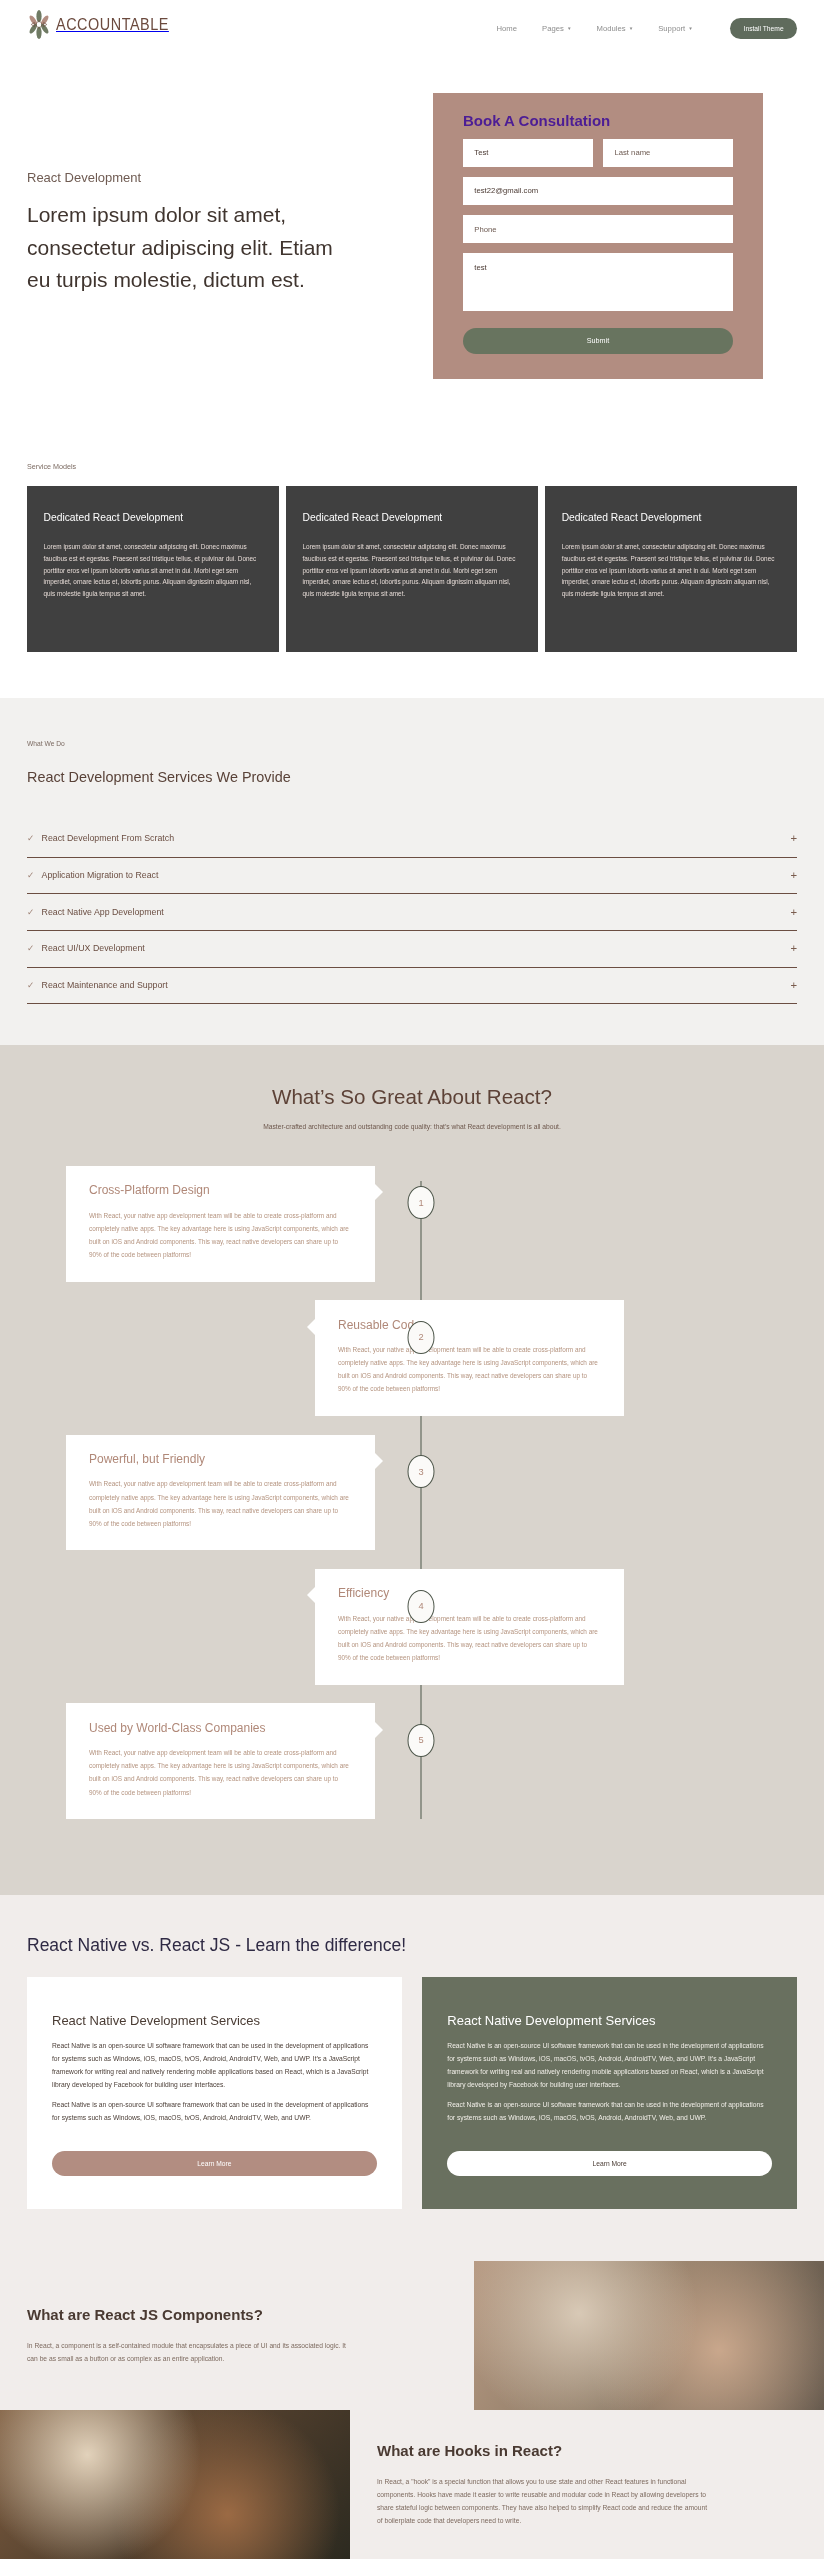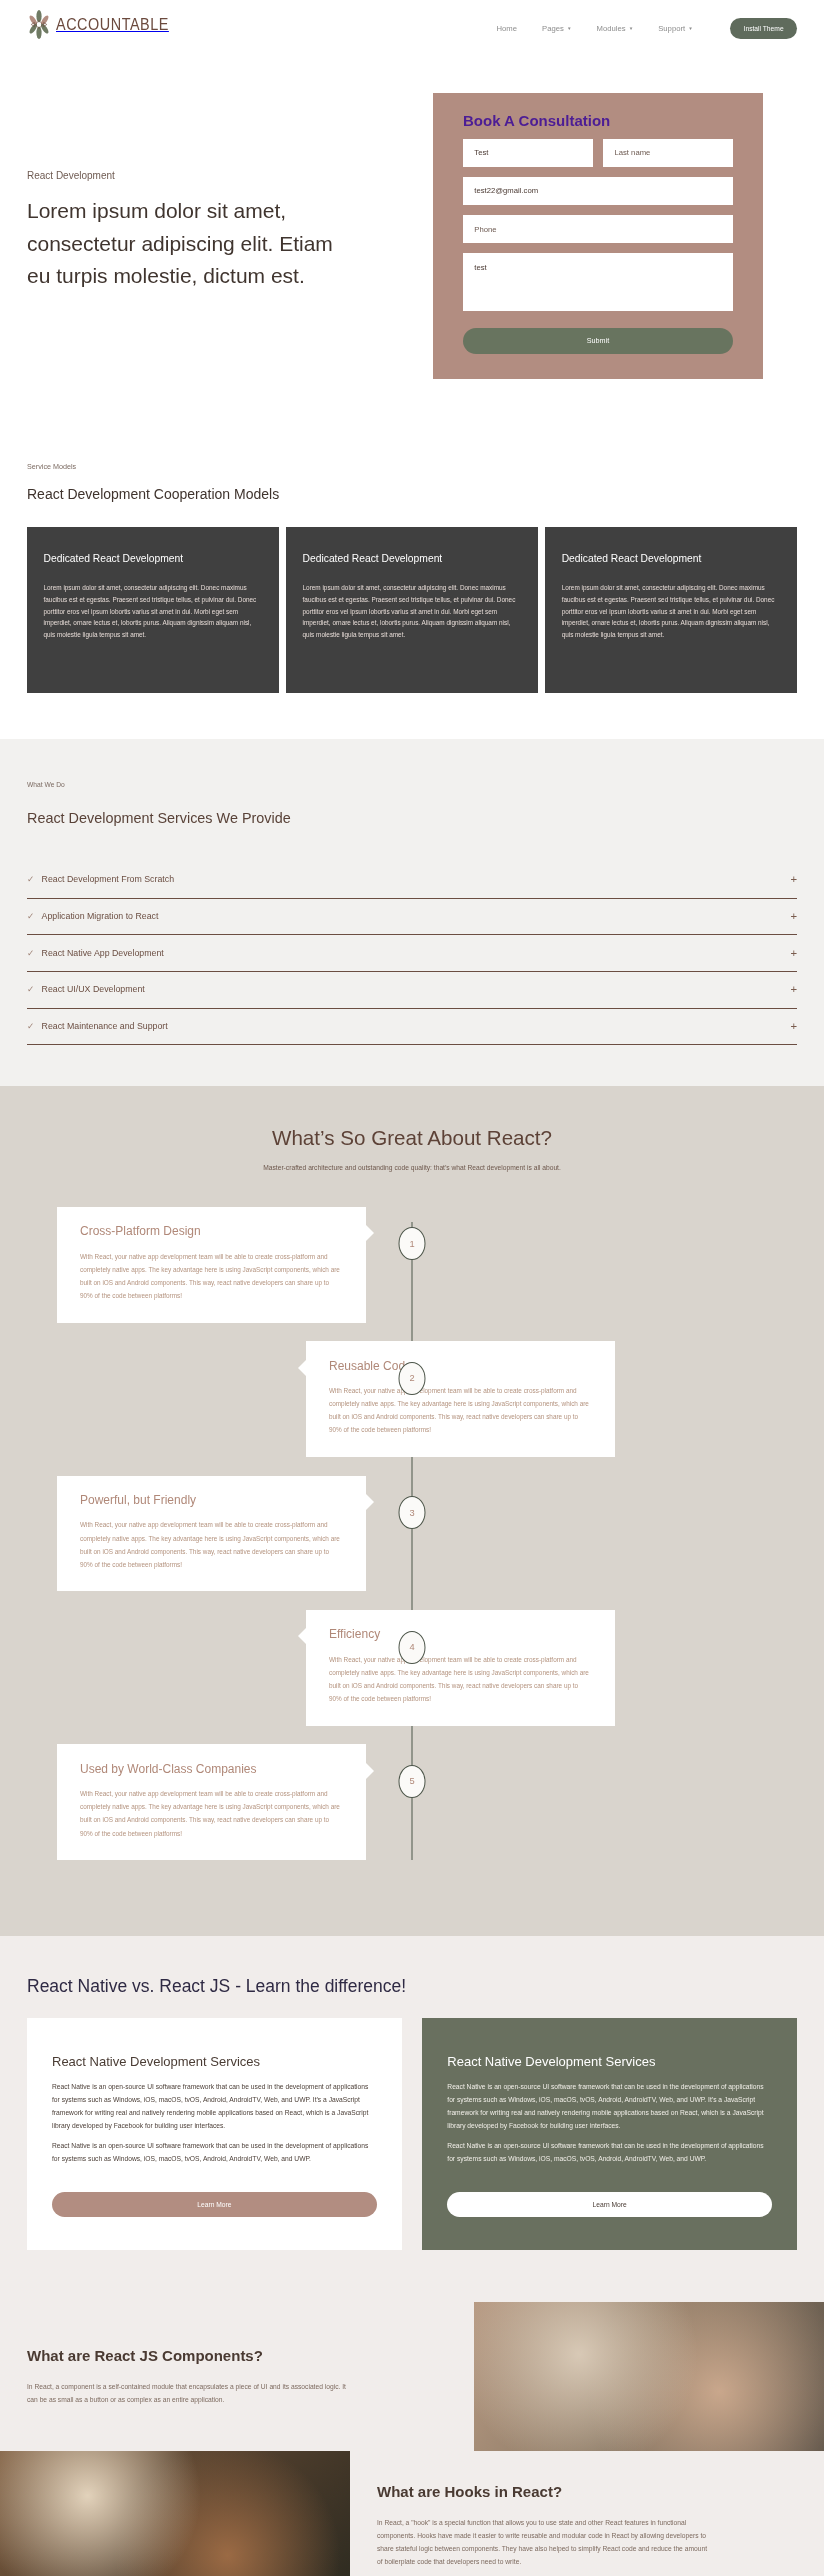--- a/index.html
+++ b/index.html
@@ -61,21 +61,21 @@
 
   
   .hero {
     display: flex;
     align-items: flex-start;
     padding: 46px 0 57px 0;
     background: #fff;
   }
   .hero-left { width: 433px; padding-left: 27px; padding-top: 77px; }
   .eyebrow {
-    font-size: 10px;
+    font-size: 13px;
     color: #6f5b52;
     margin-bottom: 14.4px;
   }
   .hero-title {
     font-size: 21px;
     line-height: 1.55;
     font-weight: 400;
     color: #40352f;
     max-width: 309px;
   }
@@ -179,21 +179,21 @@
     font-weight: 400;
     color: #5d4237;
     margin-bottom: 13.4px;
   }
   .great-sub {
     text-align: center;
     font-size: 6.7px;
     color: #6d574c;
     margin-bottom: 36px;
   }
-  .timeline { position: relative; width: 672px; }
+  .timeline { position: relative; width: 672px; margin-left: 9px; }
   .tl-line {
     position: absolute;
     left: 412px;
     top: 15.5px;
     bottom: 0;
     width: 1px;
     background: #4d564a;
     transform: translateX(-0.5px);
   }
   .tl-row {
@@ -366,21 +366,20 @@
       </div>
       <div class="field-row">
         <textarea class="field field-area" style="">test</textarea>
       </div>
       <button type="button" class="btn-submit">Submit</button>
     </form>
   </section>
 
   <section class="models">
     <div class="eyebrow">Service Models</div>
-    <h2 class="section-head">React Development Cooperation Models</h2>
     <div class="model-grid">
       <article class="model-card">
         <h3>Dedicated React Development</h3>
         <p>Lorem ipsum dolor sit amet, consectetur adipiscing elit. Donec maximus faucibus est et egestas. Praesent sed tristique tellus, et pulvinar dui. Donec porttitor eros vel ipsum lobortis varius sit amet in dui. Morbi eget sem imperdiet, ornare lectus et, lobortis purus. Aliquam dignissim aliquam nisl, quis molestie ligula tempus sit amet.</p>
       </article>
       <article class="model-card">
         <h3>Dedicated React Development</h3>
         <p>Lorem ipsum dolor sit amet, consectetur adipiscing elit. Donec maximus faucibus est et egestas. Praesent sed tristique tellus, et pulvinar dui. Donec porttitor eros vel ipsum lobortis varius sit amet in dui. Morbi eget sem imperdiet, ornare lectus et, lobortis purus. Aliquam dignissim aliquam nisl, quis molestie ligula tempus sit amet.</p>
       </article>
       <article class="model-card">

